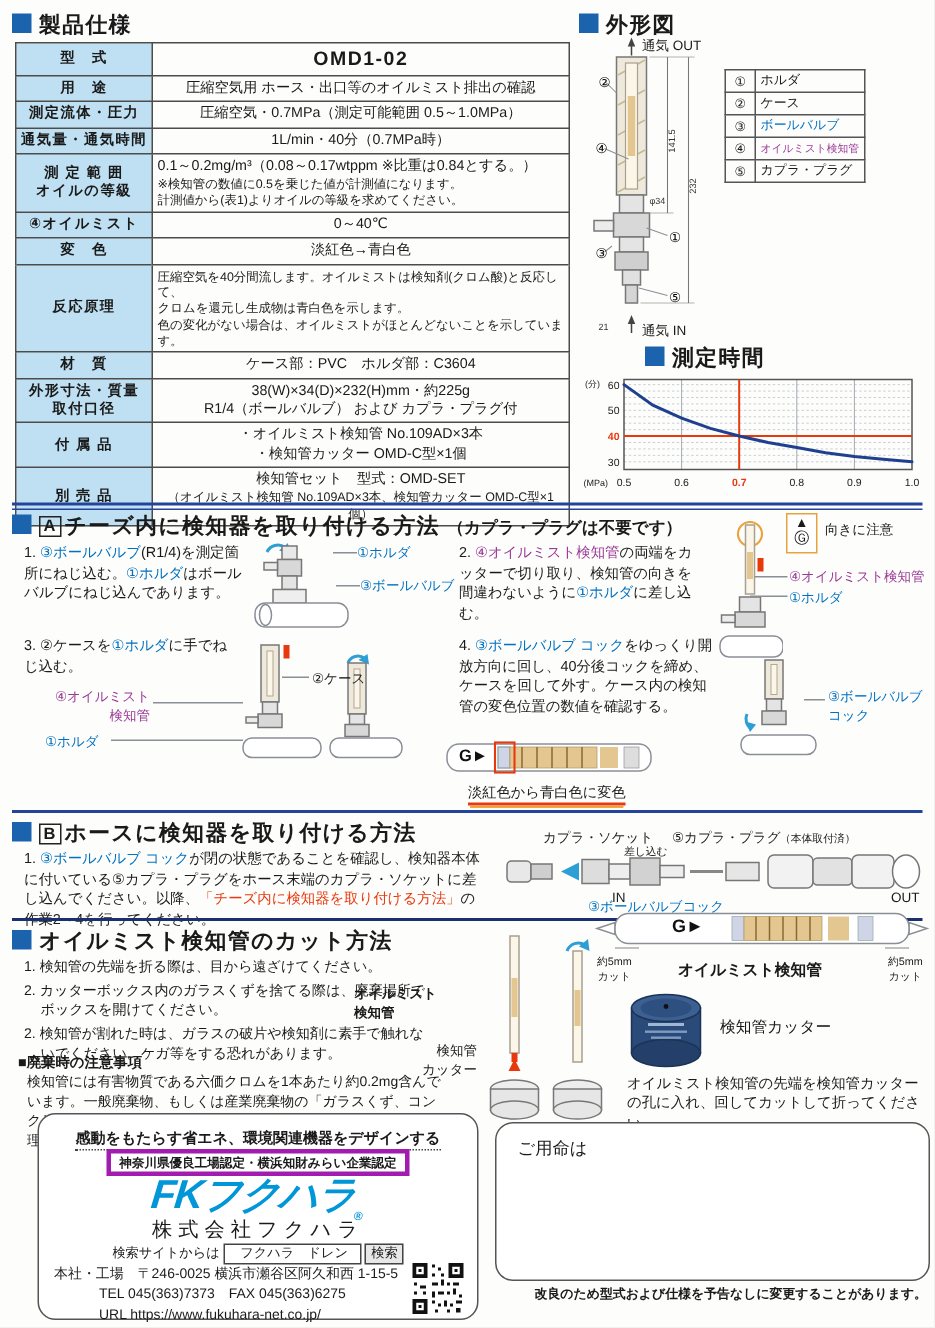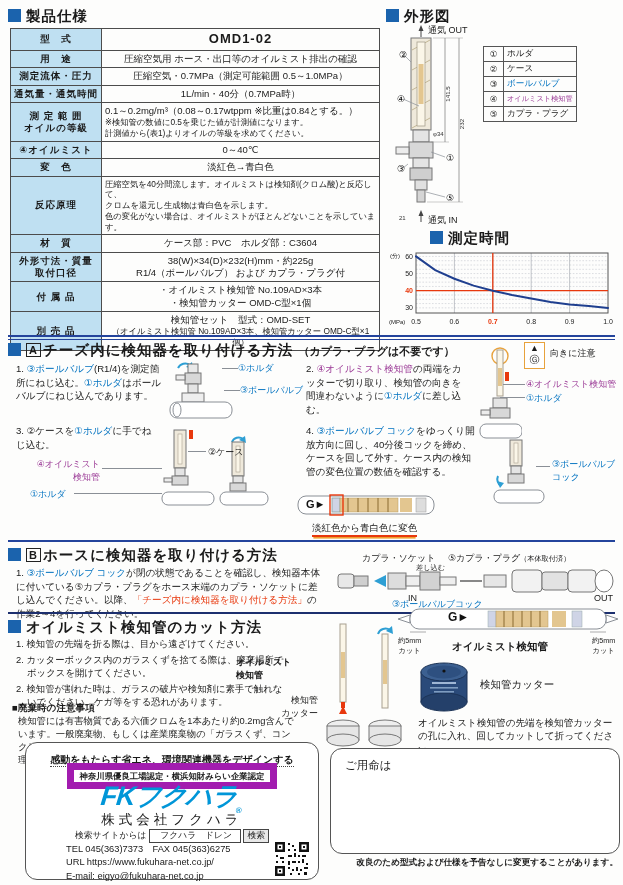--- a/index.html
+++ b/index.html
@@ -35,21 +35,21 @@
   .lead{position:absolute;background:#8a8f96;height:1px;}
   
   .cut-items{font-size:9.4px;line-height:1.38;}
   .cut-items p{margin:0 0 3px 0;text-indent:-11px;padding-left:11px;}
   
   .note-box{position:absolute;width:19px;height:25px;border:1.6px solid #e8a23c;background:#fff;
             text-align:center;line-height:1;font-size:9px;}
   
   .fbox{position:absolute;border:1.6px solid #555;border-radius:12px;background:#fff;}
   .slogan{font-size:10px;font-weight:bold;border-bottom:1px dotted #444;padding-bottom:1px;white-space:nowrap;}
-  .cert{font-size:8.4px;font-weight:bold;border:7px solid #a21caf;padding:1px 6px;white-space:nowrap;}
+  .cert{font-size:8.4px;font-weight:bold;border:3px solid #a21caf;padding:1px 6px;white-space:nowrap;}
   .logo{color:#0096d8;font-style:italic;font-weight:900;transform:skewX(-6deg);white-space:nowrap;}
   .logo .fk{font-size:27px;letter-spacing:-1px;}
   .logo .kana{font-size:26px;letter-spacing:-1px;}
   .logo .reg{font-size:8px;font-style:normal;vertical-align:-8px;}
   .company{font-size:13.5px;letter-spacing:4px;font-weight:500;}
   .srch{font-size:8.8px;}
   .srch .box{display:inline-block;border:1px solid #444;padding:0 8px;min-width:74px;text-align:right;}
   .srch .btn{display:inline-block;border:1px solid #444;background:#e8e8e8;padding:0 3px;}
   .addr{font-size:9.3px;line-height:1.45;}
   .divider{position:absolute;left:8px;width:607px;height:0;}
@@ -494,20 +494,21 @@
     <div class="abs logo" style="left:0;top:36px;width:100%;text-align:center;">
       <span class="fk">FK</span><span class="kana">フクハラ</span><span class="reg">®</span>
     </div>
     <div class="abs company" style="left:0;top:68px;width:100%;text-align:center;">株式会社フクハラ</div>
     <div class="abs srch" style="left:0;top:86px;width:100%;text-align:center;">
       <span>検索サイトからは</span>
       <span class="box">フクハラ　ドレン</span>
       <span class="btn">検索</span>
     </div>
     <div class="abs addr" style="left:10px;top:100px;">
+      <div>本社・工場　〒246-0025 横浜市瀬谷区阿久和西 1-15-5</div>
       <div style="padding-left:30px;">TEL 045(363)7373　FAX 045(363)6275</div>
       <div style="padding-left:30px;">URL https://www.fukuhara-net.co.jp/</div>
       <div style="padding-left:30px;">E-mail: eigyo@fukuhara-net.co.jp</div>
     </div>
     <svg class="abs" style="left:248px;top:98px;" width="36" height="36" viewBox="0 0 36 36">
       <rect x="0" y="0" width="36" height="36" fill="#fff"></rect>
       <rect x="1" y="1" width="10" height="10" fill="#111"></rect>
         <rect x="3.5" y="3.5" width="5" height="5" fill="#fff"></rect>
         <rect x="5" y="5" width="2" height="2" fill="#111"></rect>
       <rect x="25" y="1" width="10" height="10" fill="#111"></rect>

